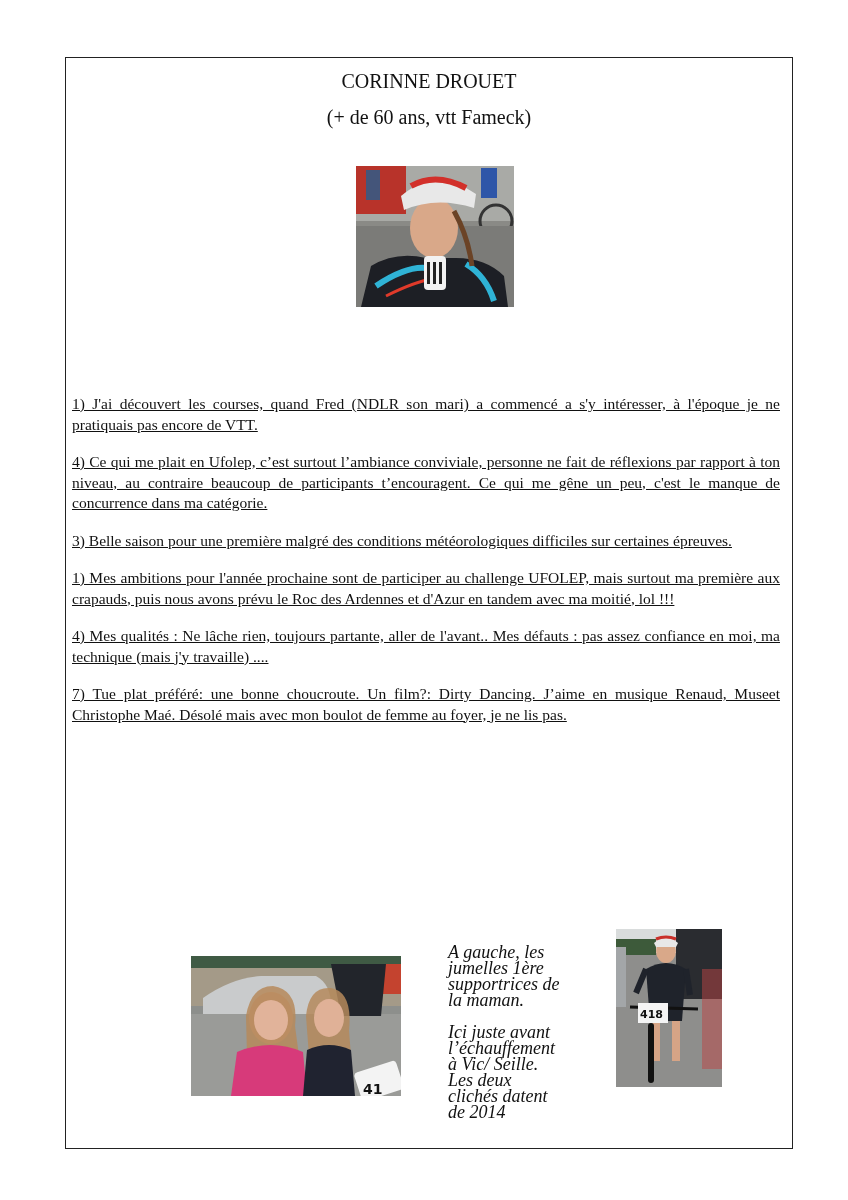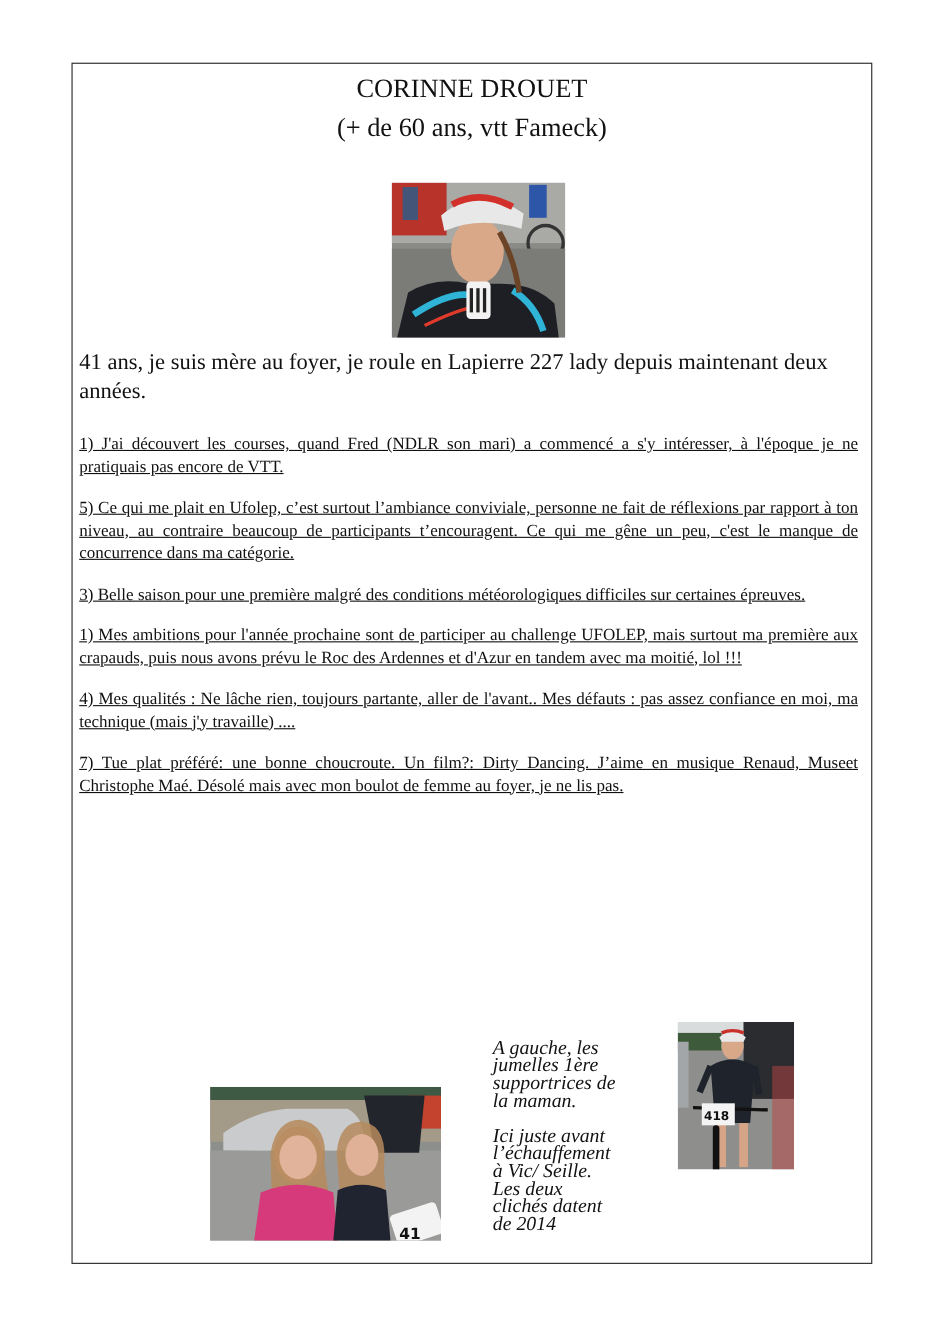--- a/index.html
+++ b/index.html
@@ -1,31 +1,31 @@
 <!DOCTYPE html>
 <html><head>
 <meta charset="utf-8">
 <style>
   html, body { margin: 0; padding: 0; background: #ffffff; }
   body { width: 848px; height: 1200px; position: relative; overflow: hidden;
          font-family: "Liberation Serif", "DejaVu Serif", serif; color: #111; }
   .frame { position: absolute; left: 65px; top: 57px; width: 728px; height: 1092px;
            border: 1.5px solid #222; box-sizing: border-box; }
-  .title { position: absolute; left: 0; right: 0; text-align: center; font-size: 24px; line-height: 34px; }
+  .title { position: absolute; left: 0; right: 0; text-align: center; font-size: 20px; line-height: 34px; }
   .title.t1 { top: 6px; }
   .title.t2 { top: 42px; }
   .photo { position: absolute; overflow: hidden; }
   .portrait { left: 290px; top: 108px; width: 158px; height: 141px; }
   .intro { position: absolute; left: 6px; right: 10px; top: 258px; font-size: 20.5px; line-height: 27px; }
   .answers { position: absolute; left: 6px; right: 12px; top: 336px; font-size: 15.5px; line-height: 20.5px; text-align: justify; text-decoration: underline; }
   .answers p { margin: 0 0 17px 0; }
-  .pic-left { left: 125px; top: 930px; width: 210px; height: 140px; }
+  .pic-left { left: 125px; top: 898px; width: 210px; height: 140px; }
   .caption { position: absolute; left: 382px; top: 886px; width: 112px; font-style: italic; font-size: 18px; line-height: 16px; }
   .caption p { margin: 0 0 16px 0; }
-  .pic-right { left: 550px; top: 871px; width: 106px; height: 134px; }
+  .pic-right { left: 550px; top: 871px; width: 106px; height: 158px; }
   svg { display: block; }
 </style>
 </head>
 <body>
 
 <div class="frame">
   <div class="title t1">CORINNE DROUET</div>
   <div class="title t2">(+ de 60 ans, vtt Fameck)</div>
 
   <div class="photo portrait">
@@ -45,25 +45,24 @@
       <path d="M98 45 Q112 70 116 100" stroke="#6b4326" stroke-width="5" fill="none"></path>
       <path d="M45 30 Q80 0 120 28 L118 42 Q80 30 48 44 Z" fill="#e8e8e8"></path>
       <path d="M55 20 Q80 6 110 22" stroke="#d2302a" stroke-width="6" fill="none"></path>
       <rect x="68" y="90" width="22" height="34" rx="4" fill="#f2f2f2"></rect>
       <rect x="71" y="96" width="3" height="22" fill="#222"></rect>
       <rect x="77" y="96" width="3" height="22" fill="#222"></rect>
       <rect x="83" y="96" width="3" height="22" fill="#222"></rect>
     </svg>
   </div>
 
-  <div class="intro">41 ans, je suis mère au foyer, je roule en Lapierre 227 lady depuis maintenant deux années.</div>
 
   <div class="answers">
     <p>1) J'ai découvert les courses, quand Fred (NDLR son mari) a commencé a s'y intéresser, à l'époque je ne pratiquais pas encore de VTT.</p>
-    <p>5) Ce qui me plait en Ufolep, c’est surtout l’ambiance conviviale, personne ne fait de réflexions par rapport à ton niveau, au contraire beaucoup de participants t’encouragent. Ce qui me gêne un peu, c'est le manque de concurrence dans ma catégorie.</p>
+    <p>4) Ce qui me plait en Ufolep, c’est surtout l’ambiance conviviale, personne ne fait de réflexions par rapport à ton niveau, au contraire beaucoup de participants t’encouragent. Ce qui me gêne un peu, c'est le manque de concurrence dans ma catégorie.</p>
     <p>3) Belle saison pour une première malgré des conditions météorologiques difficiles sur certaines épreuves.</p>
     <p>1) Mes ambitions pour l'année prochaine sont de participer au challenge UFOLEP, mais surtout ma première aux crapauds, puis nous avons prévu le Roc des Ardennes et d'Azur en tandem avec ma moitié, lol !!!</p>
     <p>4) Mes qualités : Ne lâche rien, toujours partante, aller de l'avant.. Mes défauts : pas assez confiance en moi, ma technique (mais j'y travaille) ....</p>
     <p>7) Tue plat préféré: une bonne choucroute. Un film?: Dirty Dancing. J’aime en musique Renaud, Museet Christophe Maé. Désolé mais avec mon boulot de femme au foyer, je ne lis pas.</p>
   </div>
 
   <div class="photo pic-left">
     <svg width="210" height="140" viewBox="0 0 210 140">
       <rect width="210" height="140" fill="#8d8f8c"></rect>
       <rect x="0" y="0" width="210" height="12" fill="#3f5a44"></rect>

